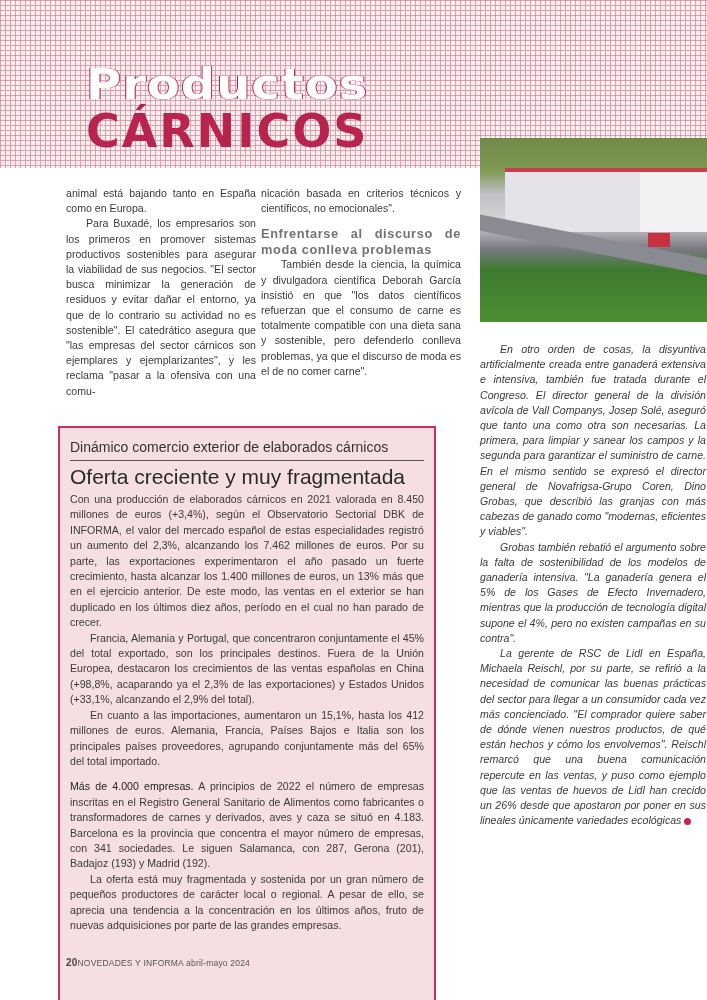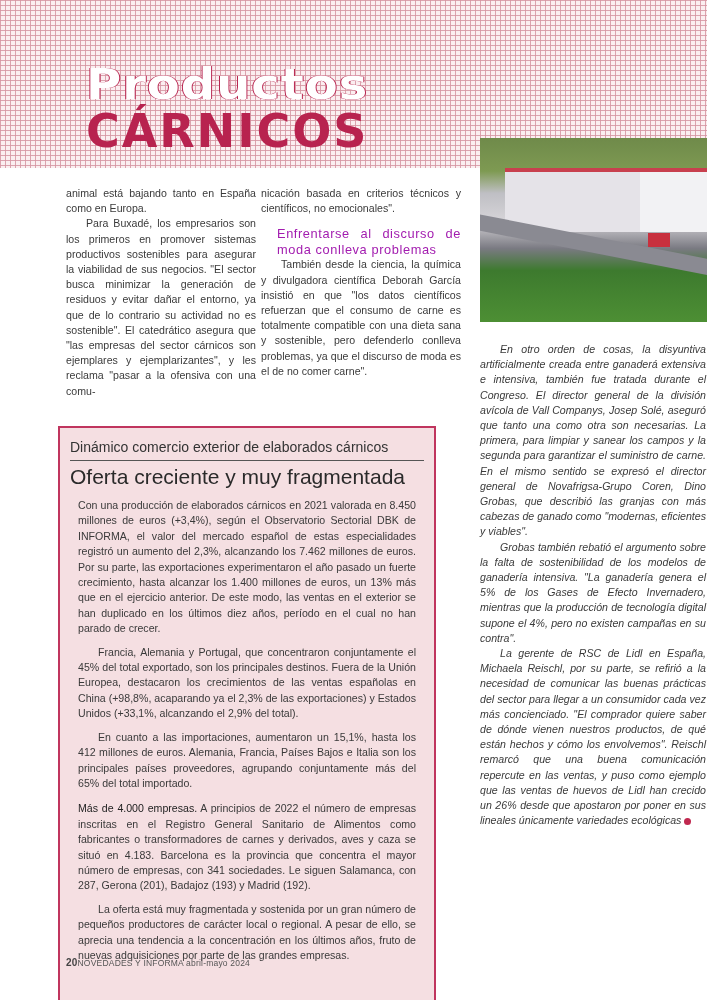--- a/index.html
+++ b/index.html
@@ -49,32 +49,32 @@
   .photo .bldg2 { position:absolute; left:160px; top:30px; width:70px; height:60px; background:#f2f2f4; border-top:4px solid #c8404e; }
   .photo .road { position:absolute; left:-20px; top:100px; width:280px; height:16px; background:#8a8a92; transform: rotate(11deg); }
   .photo .sign { position:absolute; left:168px; top:95px; width:22px; height:14px; background:#c8303e; }
   .col { position: absolute; font-size: 10.6px; line-height: 15.2px; text-align: justify; }
   .col p { margin: 0; text-indent: 0; }
   .col p.ind { text-indent: 20px; }
   .col1 { left: 66px; top: 186px; width: 190px; }
   .col2 { left: 261px; top: 186px; width: 200px; }
   .col3 { left: 480px; top: 342px; width: 226px; font-style: italic; }
   .subhead {
-    margin: 10px 0 0 16px; font-size: 12.8px; line-height: 15.5px; font-weight: normal;
-    color: #a21caf; letter-spacing: 0.6px;
+    margin: 10px 0 0 0; font-size: 12.8px; line-height: 15.5px; font-weight: bold;
+    color: #737373; letter-spacing: 0.6px;
   }
   .box {
     position: absolute; left: 58px; top: 426px; width: 378px; height: 620px;
     background: #f5dfe2; border: 2px solid #c0355e; box-sizing: border-box;
     padding: 10px 10px 0 10px;
   }
   .box-kicker { font-size: 14px; line-height: 18px; color: #333; padding-bottom: 4px; border-bottom: 1px solid #555; }
   .box-title { font-size: 21px; line-height: 26px; color: #2a2a2a; margin-top: 3px; }
   .box-body { font-size: 10.6px; line-height: 15.4px; text-align: justify; margin-top: 2px; color: #3a3a3a; }
-  .box-body p { margin: 8px; }
+  .box-body p { margin: 0; }
   .box-body p.ind { text-indent: 20px; }
   .box-body p.gap { margin-top: 10px; }
   .box-body .lead { font-weight: normal; color: #222; }
   .box-link {
     position: absolute; right: 10px; bottom: 4px;
     font-size: 16px; font-style: italic; font-weight: bold; color: #555;
     border-bottom: 1px solid #555; padding-bottom: 1px;
   }
   .end-dot { display: inline-block; width: 7px; height: 7px; border-radius: 50%; background: #c0284f; margin-left: 3px; vertical-align: middle; }
   .footer { position: absolute; left: 22px; top: 957px; font-size: 8.5px; color: #555; letter-spacing: 0.2px; }

